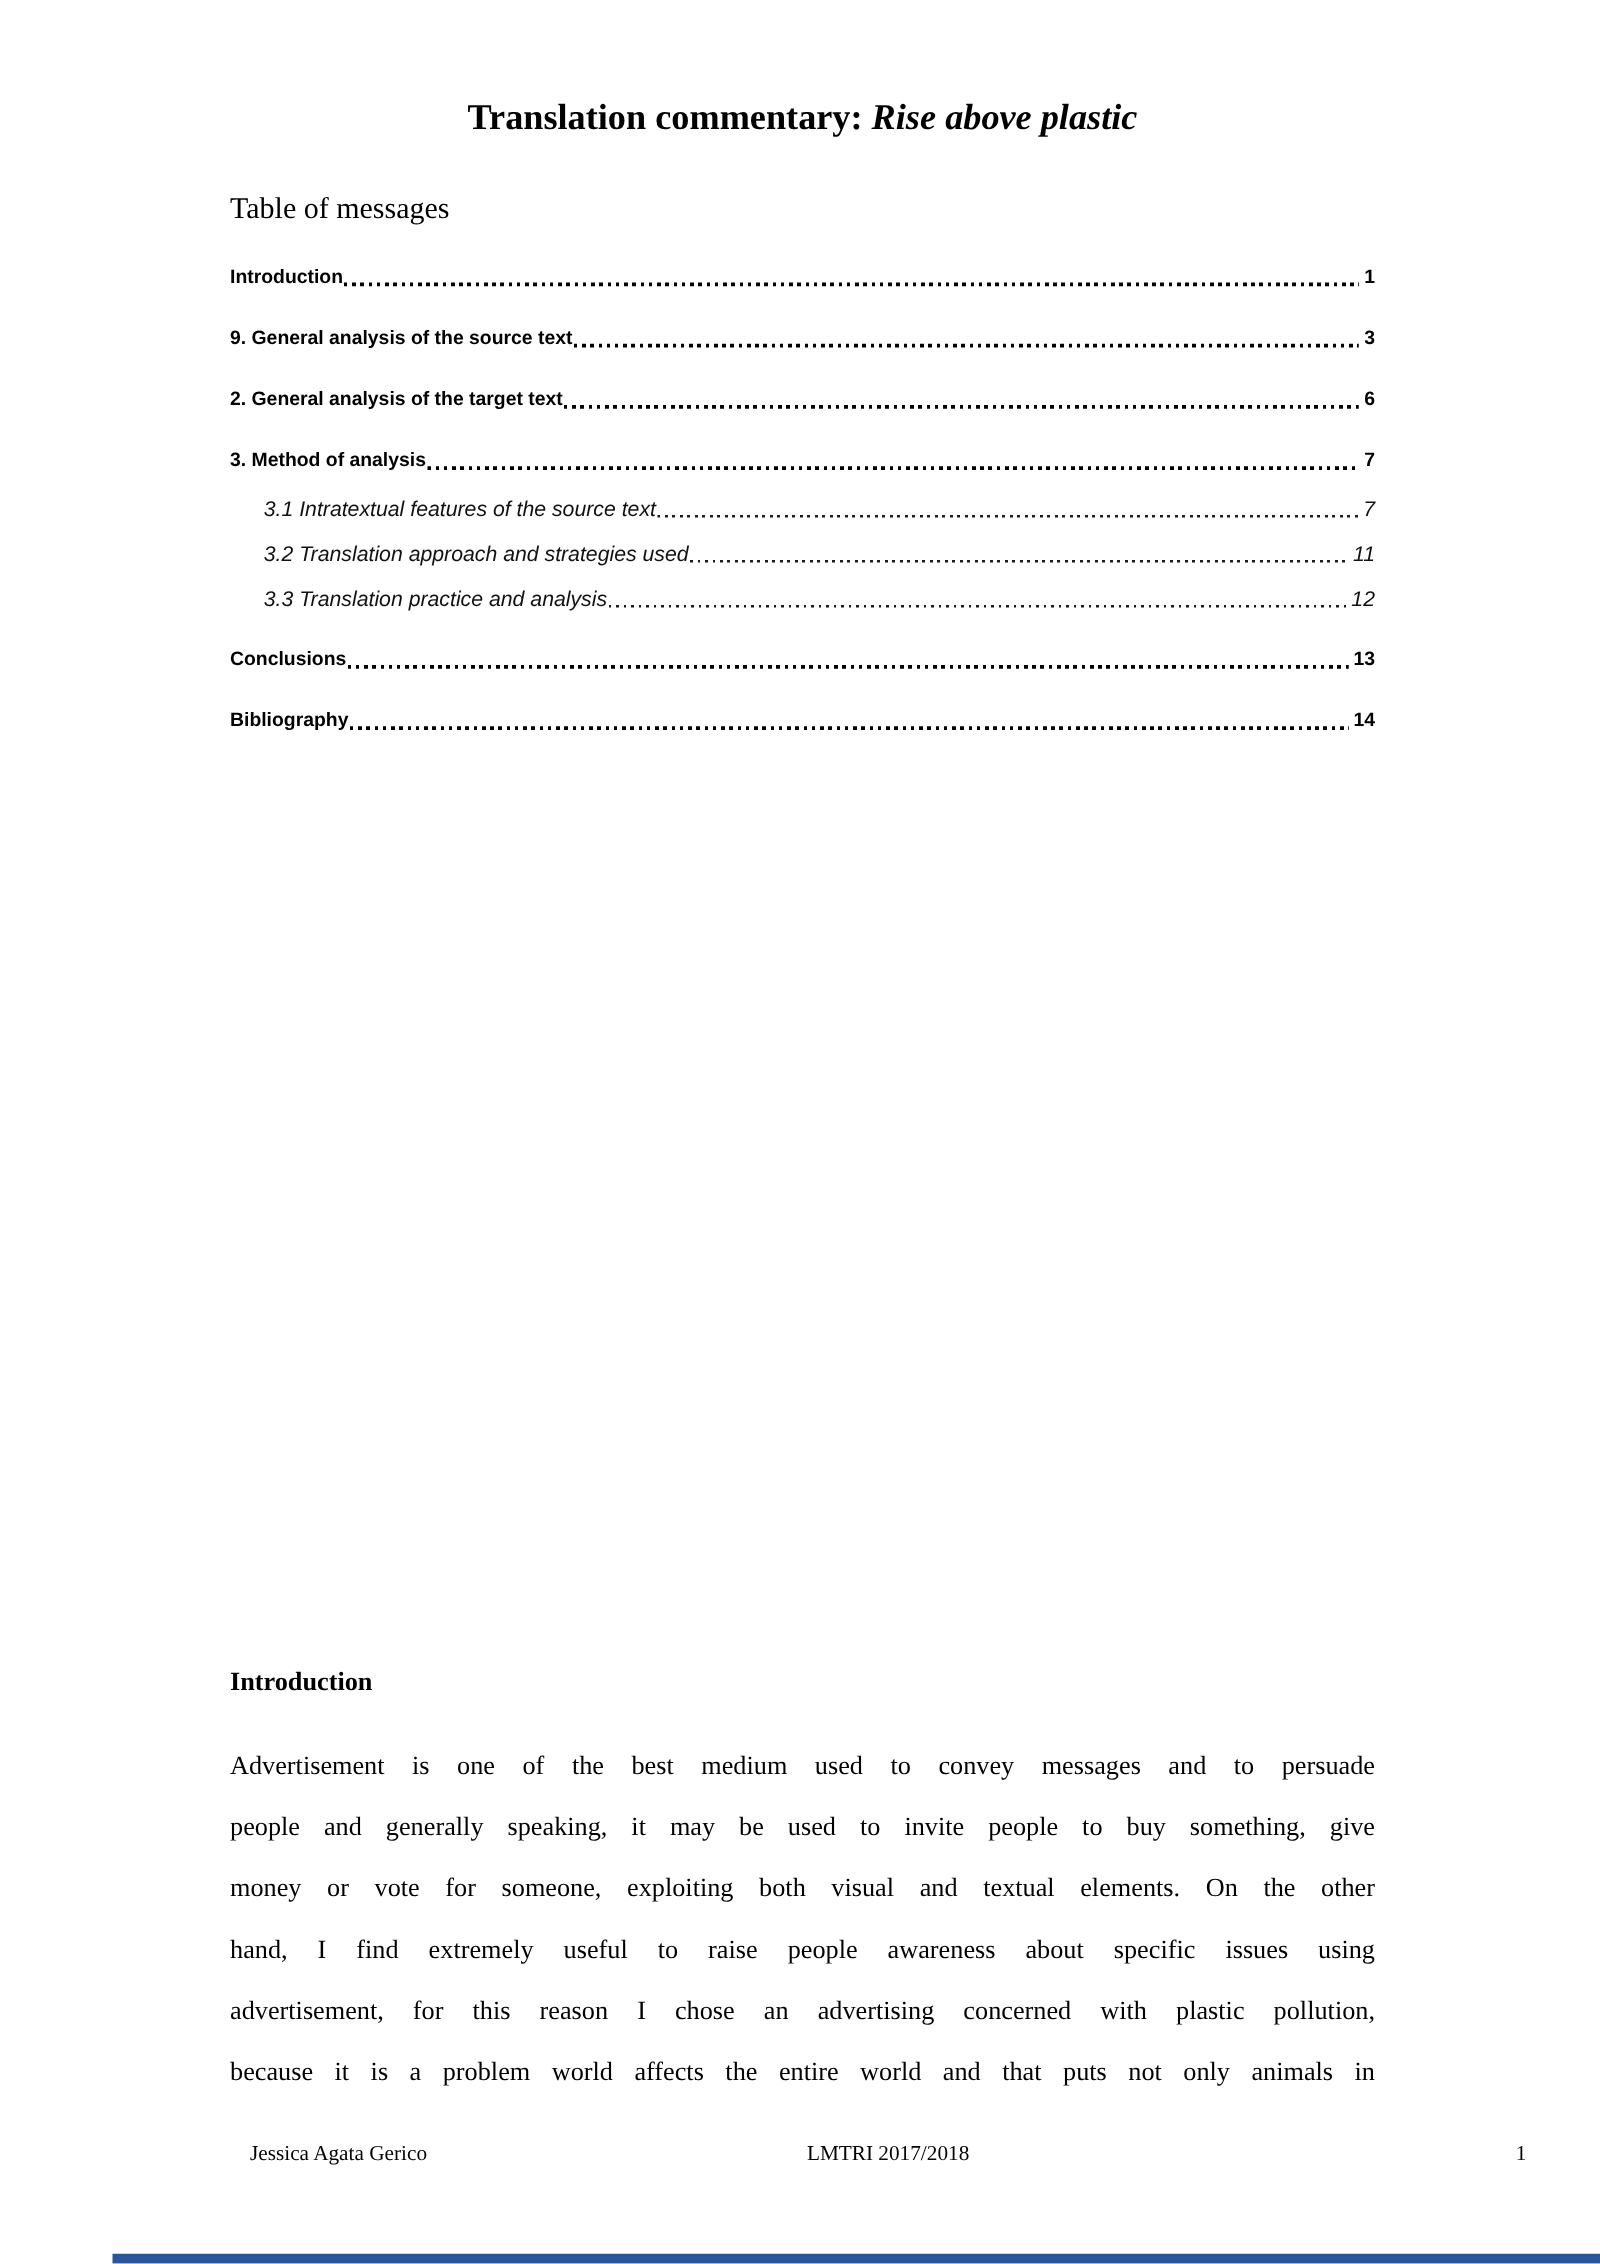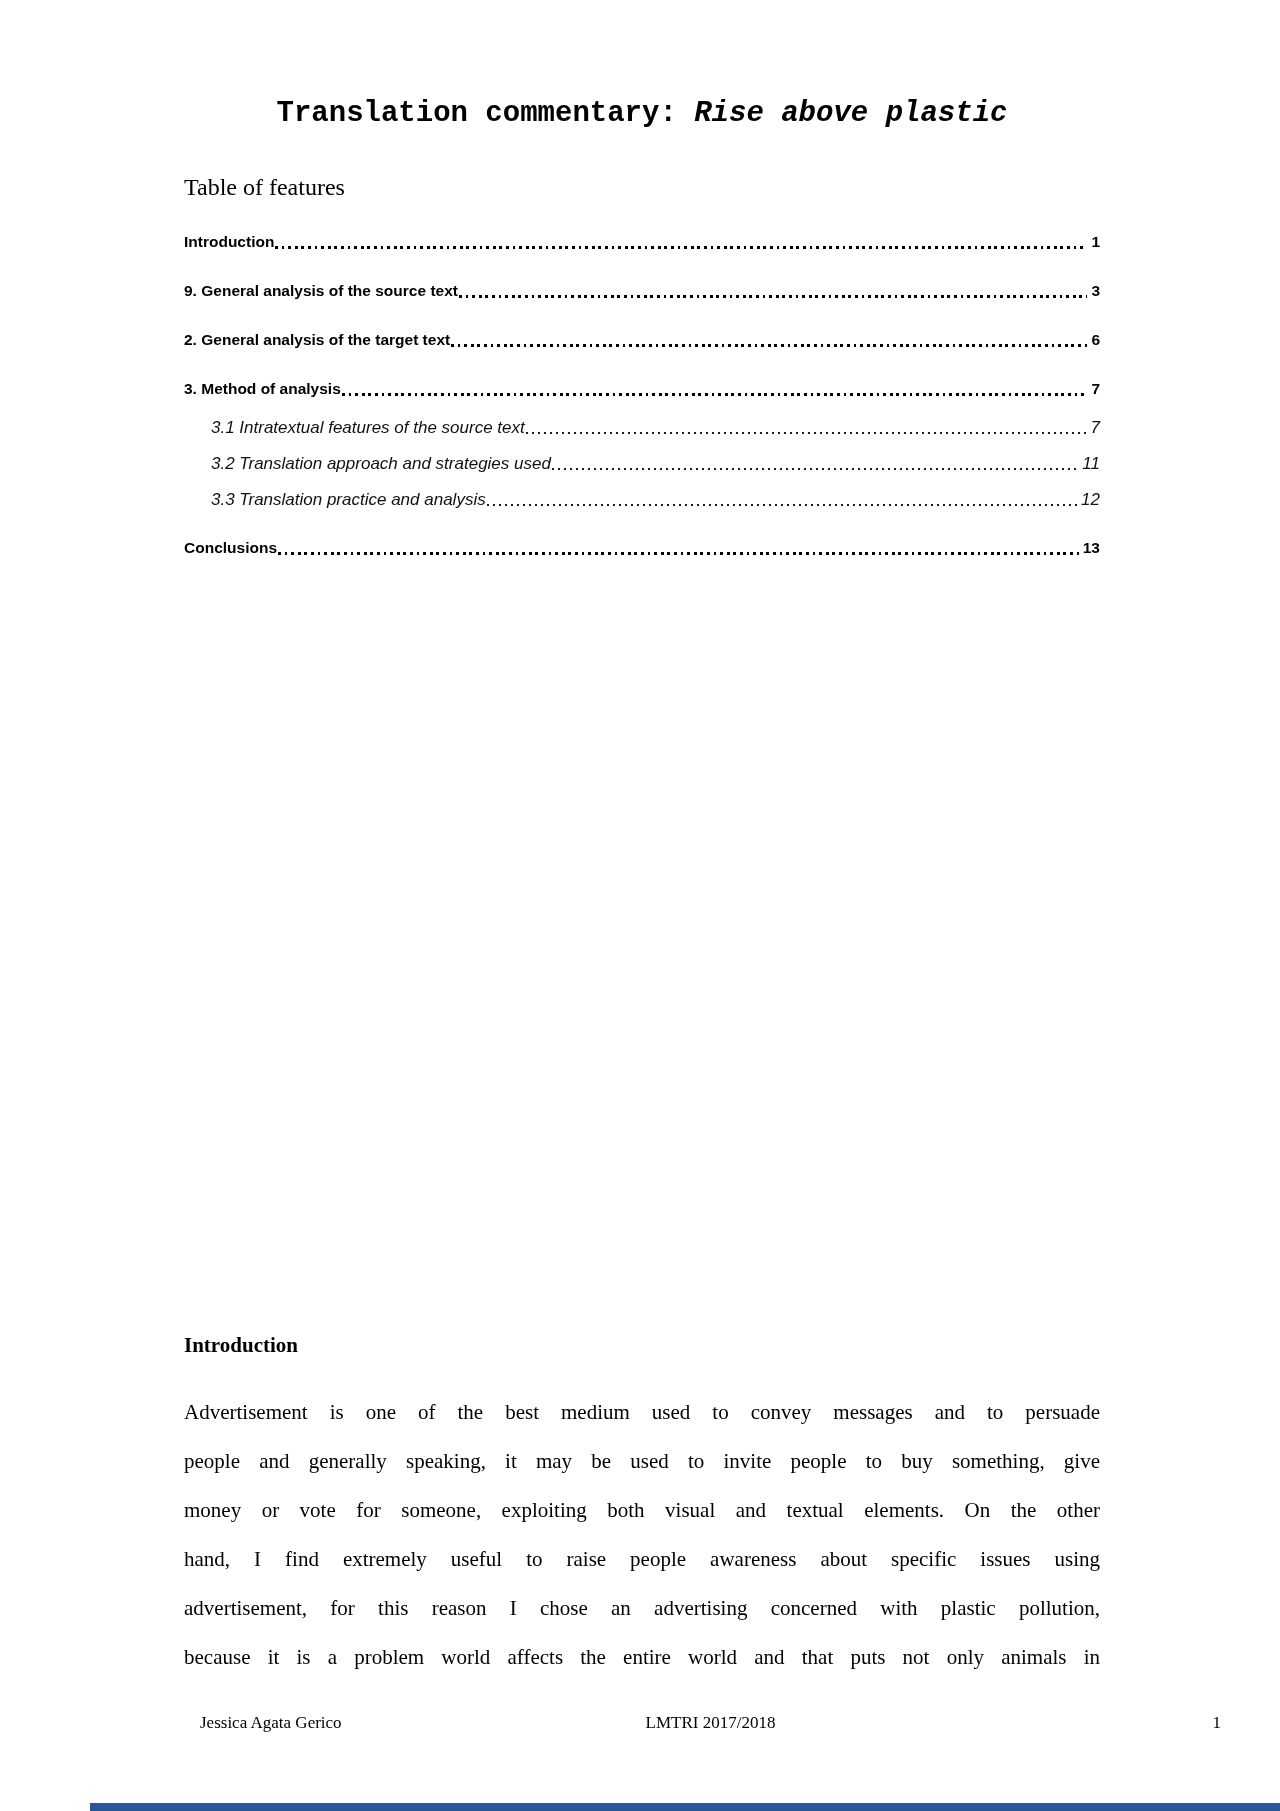--- a/index.html
+++ b/index.html
@@ -5,22 +5,22 @@
   html,body { margin:0; padding:0; background:#ffffff; }
   .page {
     position:relative; width:1280px; height:1811px;
     background:#ffffff; color:#000;
     font-family:"Liberation Serif", serif;
     overflow:hidden;
   }
   .content { position:absolute; left:184px; width:916px; top:0; }
 
   .doc-title {
-    margin:96px 0 0 0; text-align:center;
-    font-family:Liberation Mono, monospace;
+    margin:76px 0 0 0; text-align:center;
+    font-family:Liberation Serif, serif;
     font-size:29px; line-height:36px; font-weight:700;
   }
   .doc-title .em { font-style:italic; }
 
   .toc-heading {
     margin:40px 0 0 0; font-weight:400;
     font-family:"Liberation Serif", serif;
     font-size:24px; line-height:30px;
   }
 
@@ -79,21 +79,21 @@
   }
 </style>
 </head>
 <body>
 
 <div class="page">
   <div class="content">
 
     <h1 class="doc-title"><span>Translation commentary: </span><span class="em">Rise above plastic</span></h1>
 
-    <h2 class="toc-heading">Table of features</h2>
+    <h2 class="toc-heading">Table of messages</h2>
 
     <nav class="toc" id="toc">
         <div class="toc-row lvl1">
     <span class="toc-label">Introduction</span>
     <span class="leader"></span>
     <span class="toc-page">1</span>
   </div>
         <div class="toc-row lvl1">
     <span class="toc-label">9. General analysis of the source text</span>
     <span class="leader"></span>
@@ -122,20 +122,25 @@
         <div class="toc-row lvl2 end-sub">
     <span class="toc-label">3.3 Translation practice and analysis</span>
     <span class="leader"></span>
     <span class="toc-page">12</span>
   </div>
         <div class="toc-row lvl1">
     <span class="toc-label">Conclusions</span>
     <span class="leader"></span>
     <span class="toc-page">13</span>
   </div>
+        <div class="toc-row lvl1">
+    <span class="toc-label">Bibliography</span>
+    <span class="leader"></span>
+    <span class="toc-page">14</span>
+  </div>
       </nav>
   </div>
 
   <div class="section">
     <h3 class="section-heading">Introduction</h3>
     <div class="body-text" id="para">
         <div class="line">Advertisement is one of the best medium used to convey messages and to persuade</div>
         <div class="line">people and generally speaking, it may be used to invite people to buy something, give</div>
         <div class="line">money or vote for someone, exploiting both visual and textual elements. On the other</div>
         <div class="line">hand, I find extremely useful to raise people awareness about specific issues using</div>

